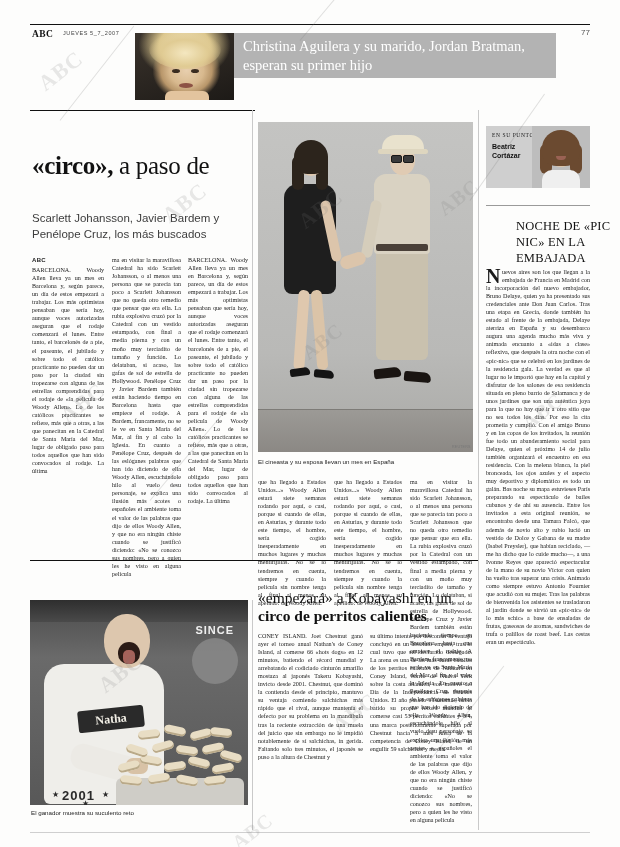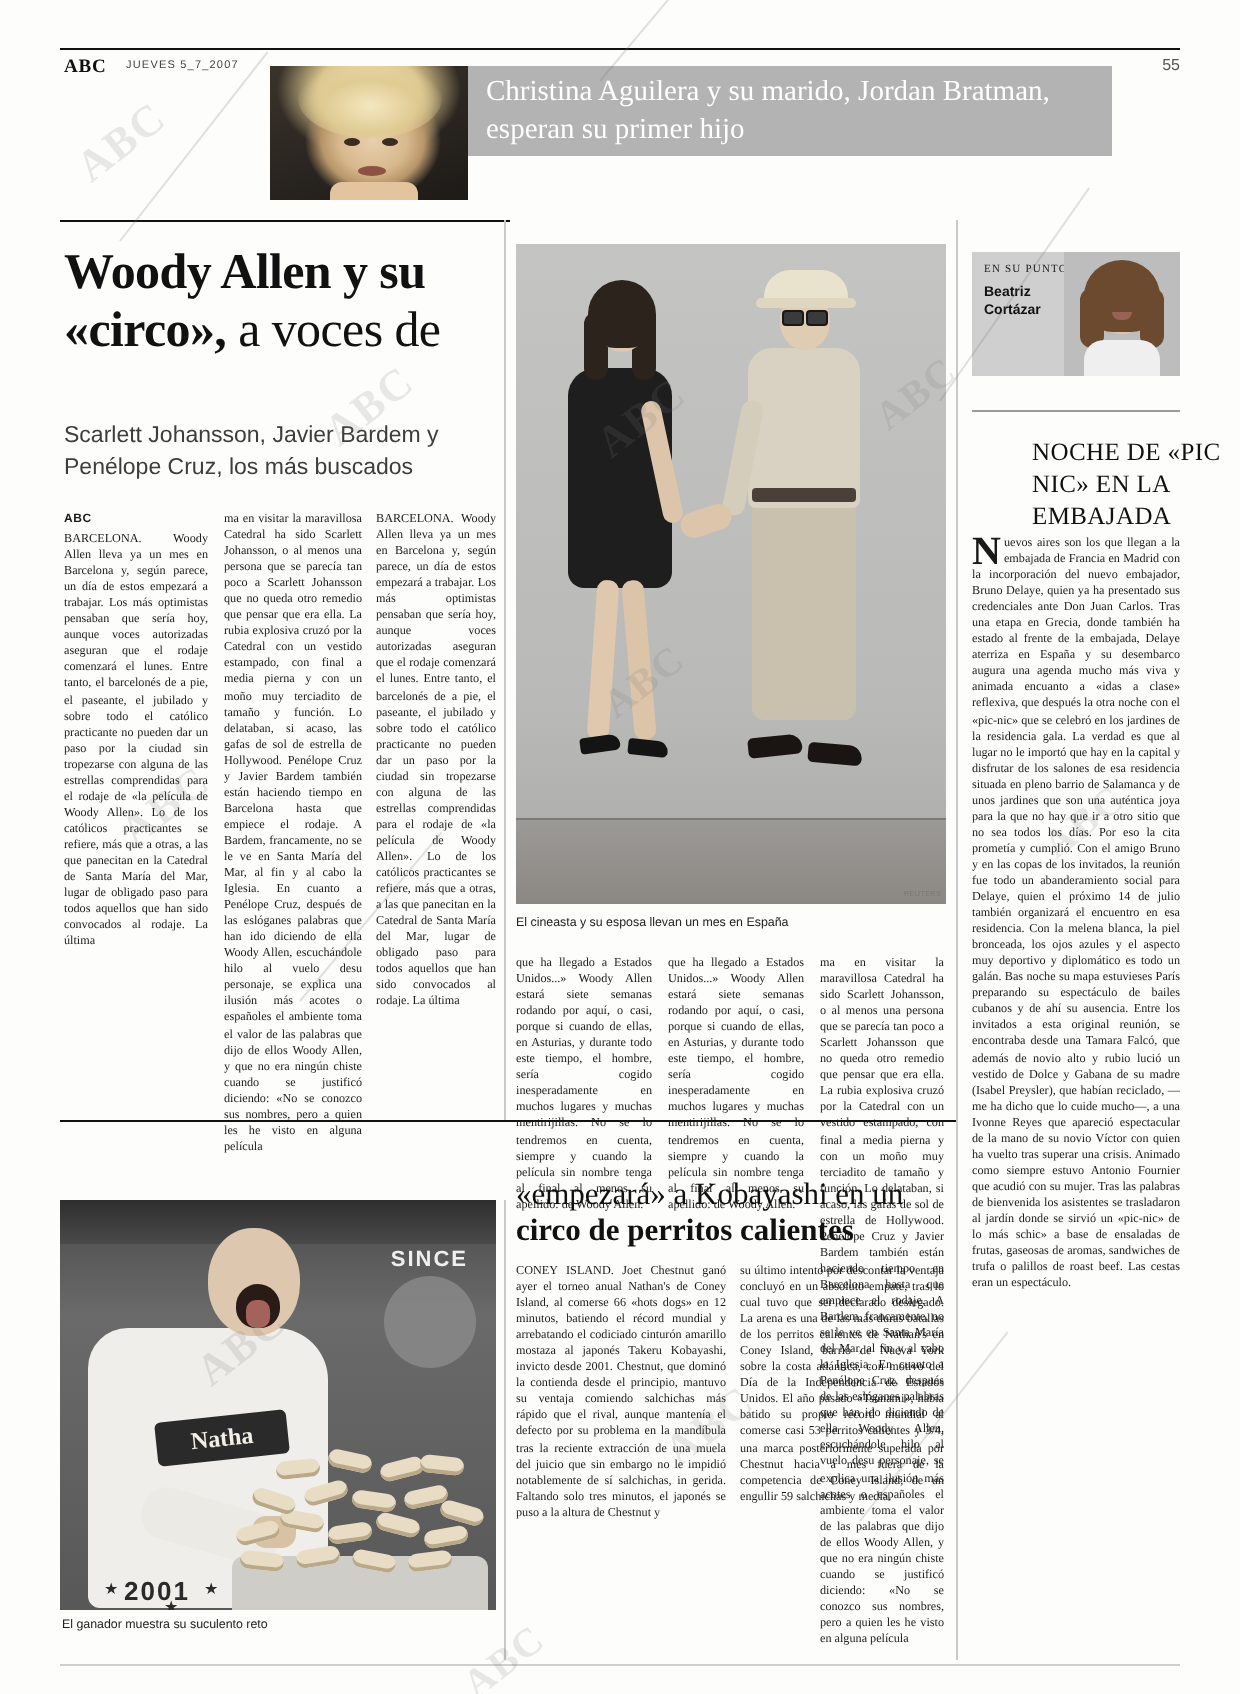--- a/index.html
+++ b/index.html
@@ -223,21 +223,21 @@
   }
 </style>
 </head>
 <body>
 
 <div class="page">
 
   <div class="masthead">
     <div class="mast-abc">ABC</div>
     <div class="mast-date">JUEVES 5_7_2007</div>
-    <div class="pagenum">55</div>
+    <div class="pagenum">77</div>
   </div>
 
   <div class="teaser">
     <div class="teaser-text">Christina Aguilera y su marido, Jordan Bratman, esperan su primer hijo</div>
   </div>
 
   <div class="teaser-photo">
     <div class="tp-bg"></div>
     <div class="tp-hair"></div>
     <div class="tp-eye" style="left:37px;top:36px;"></div>
@@ -248,22 +248,22 @@
 
   <div class="hrule" style="left:30px;top:110px;width:225px;"></div>
   <div class="vrule" style="left:252px;top:110px;height:450px;"></div>
   <div class="vrule" style="left:478px;top:110px;height:720px;"></div>
   <div class="hrule" style="left:30px;top:560px;width:448px;"></div>
   <div class="hrule-thin" style="left:486px;top:205px;width:104px;background:#9a9a9a;"></div>
   <div class="vrule" style="left:252px;top:600px;height:230px;"></div>
   <div class="hrule-thin" style="left:30px;top:832px;width:560px;background:#cfcfcf;"></div>
 
   <div class="headline">
-    <span>Woody Allen y su</span><br>
-    <span>«circo»,</span><span class="reg"> a voces de</span><br>
+    <br>
+    <span>«circo»,</span><span class="reg"> a paso de</span><br>
   </div>
   <div class="subhead">Scarlett Johansson, Javier Bardem y Penélope Cruz, los más buscados</div>
 
   <div class="bodycol" style="left:32px;top:256px;width:72px;height:295px;">
     <div class="kicker">ABC</div>
     <p class="first">BARCELONA. Woody Allen lleva ya un mes en Barcelona y, según parece, un día de estos empezará a trabajar. Los más optimistas pensaban que sería hoy, aunque voces autorizadas aseguran que el rodaje comenzará el lunes. Entre tanto, el barcelonés de a pie, el paseante, el jubilado y sobre todo el católico practicante no pueden dar un paso por la ciudad sin tropezarse con alguna de las estrellas comprendidas para el rodaje de «la película de Woody Allen».
 Lo de los católicos practicantes se refiere, más que a otras, a las que panecitan en la Catedral de Santa María del Mar, lugar de obligado paso para todos aquellos que han sido convocados al rodaje. La última</p>
   </div>
   <div class="bodycol" style="left:112px;top:256px;width:69px;height:295px;">
     <p class="first">ma en visitar la maravillosa Catedral ha sido Scarlett Johansson, o al menos una persona que se parecía tan poco a Scarlett Johansson que no queda otro remedio que pensar que era ella. La rubia explosiva cruzó por la Catedral con un vestido estampado, con final a media pierna y con un moño muy terciadito de tamaño y función. Lo delataban, si acaso, las gafas de sol de estrella de Hollywood.

